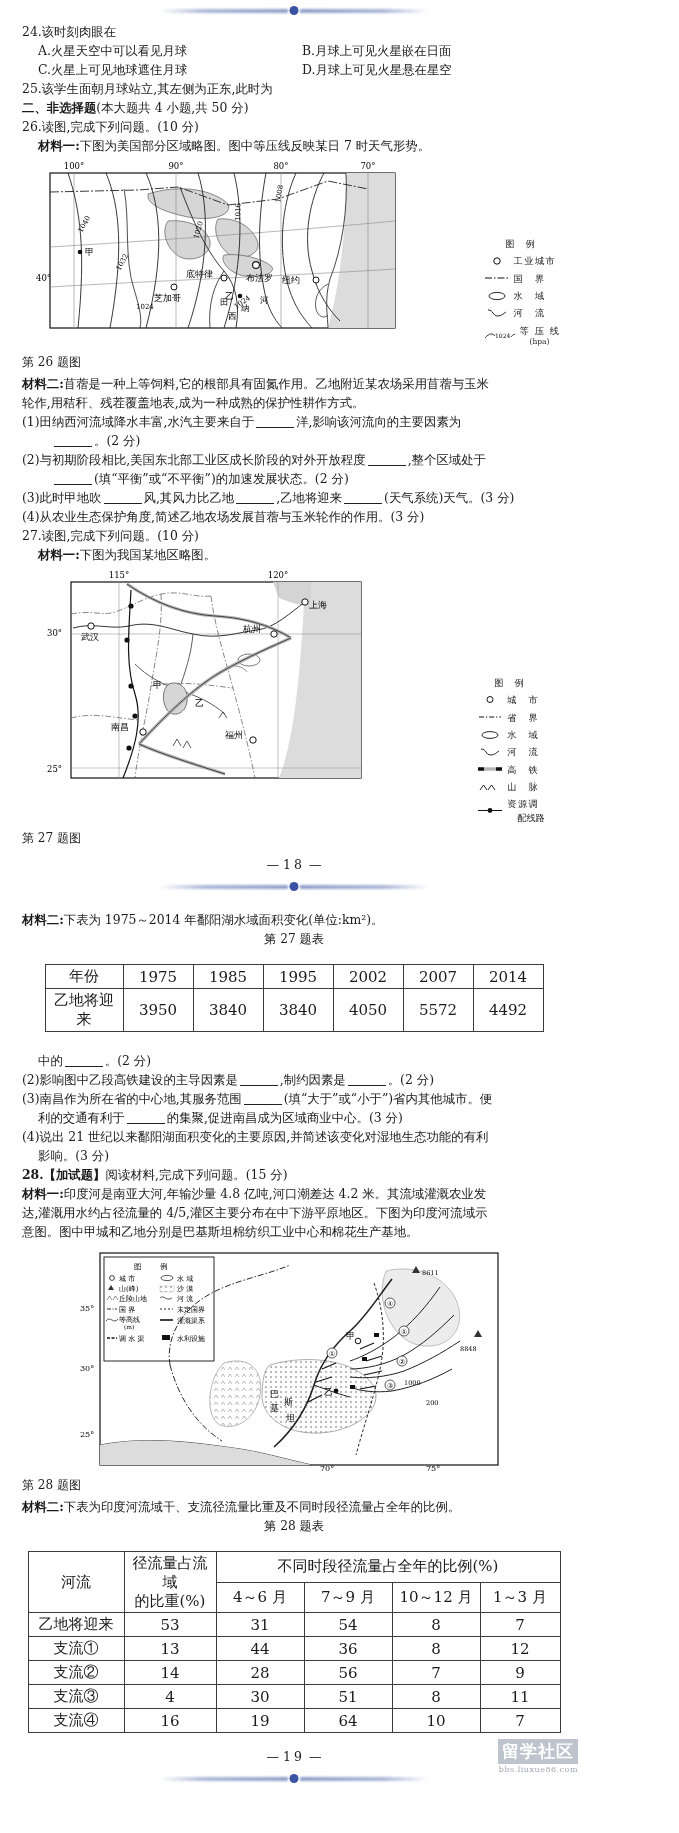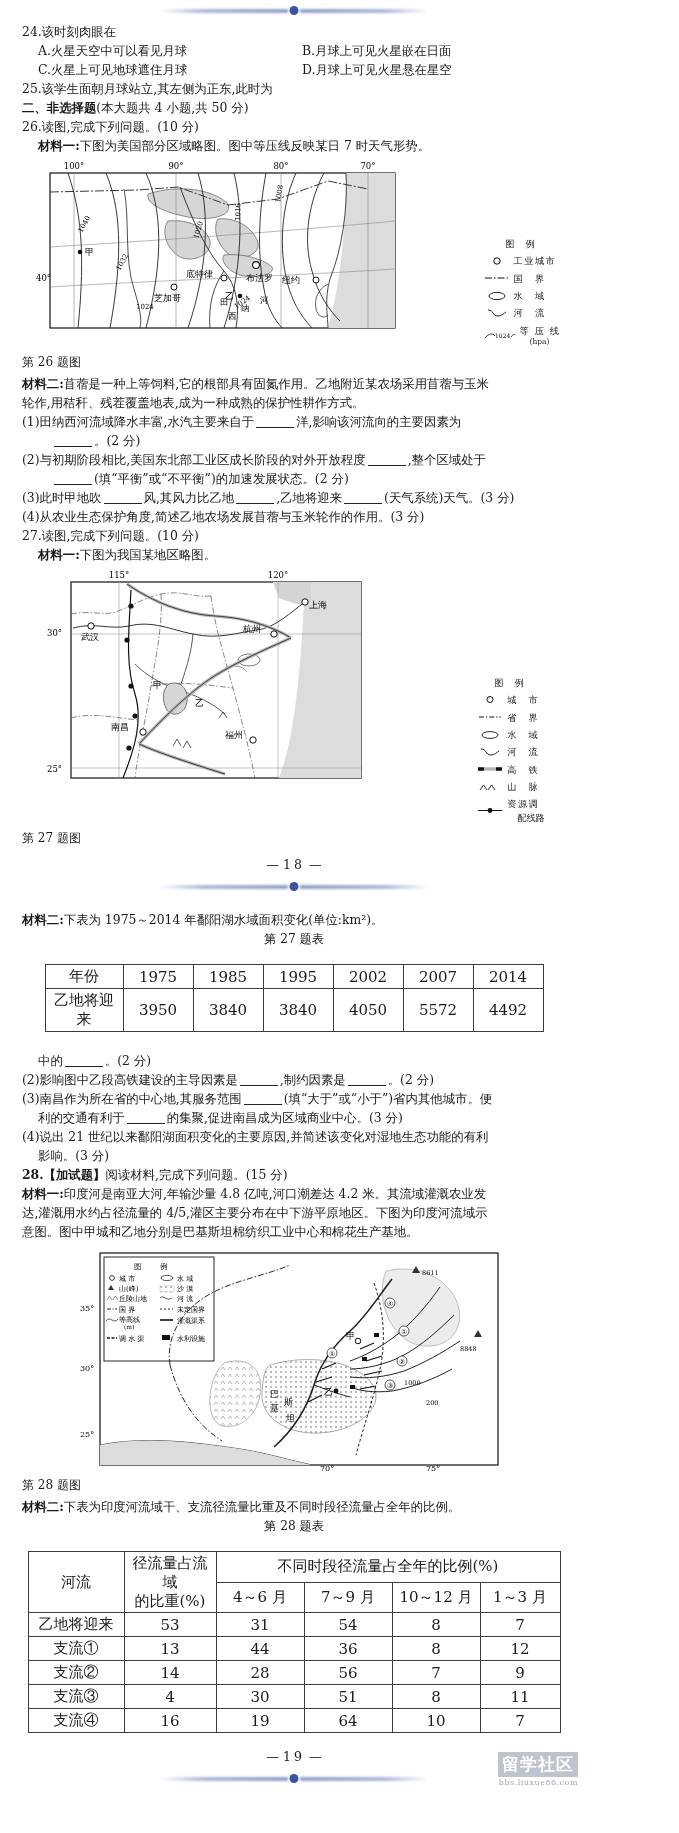--- a/index.html
+++ b/index.html
@@ -59,21 +59,21 @@
     border:1px solid #3b3b3b; text-align:center; padding:2px 4px; font-weight:normal;
   }
   table.exam.thick { border:1.6px solid #222; }
   .tblcap { text-align:center; font-size:12.2px; margin:2px 0 2px 0; }
 
   
   .pagenum { text-align:center; font-size:12.5px; margin:10px 0 4px 0; letter-spacing:3px; }
   .pagenum .dash { letter-spacing:0; }
 
   
-  .wm { position:absolute; right:10px; bottom:3px; text-align:right; opacity:.92; }
+  .wm { position:absolute; right:10px; bottom:16px; text-align:right; opacity:.92; }
   .wm .big { font-size:17px; font-weight:bold; color:#7b8694; letter-spacing:1px;
              background:#b9c0c9; color:#fff; padding:1px 4px; display:inline-block; }
   .wm .small { font-size:8px; color:#9aa3ad; letter-spacing:.5px; margin-top:1px;}
 
   svg { display:block; }
 </style>
 </head>
 <body>
 
 <div class="page">

